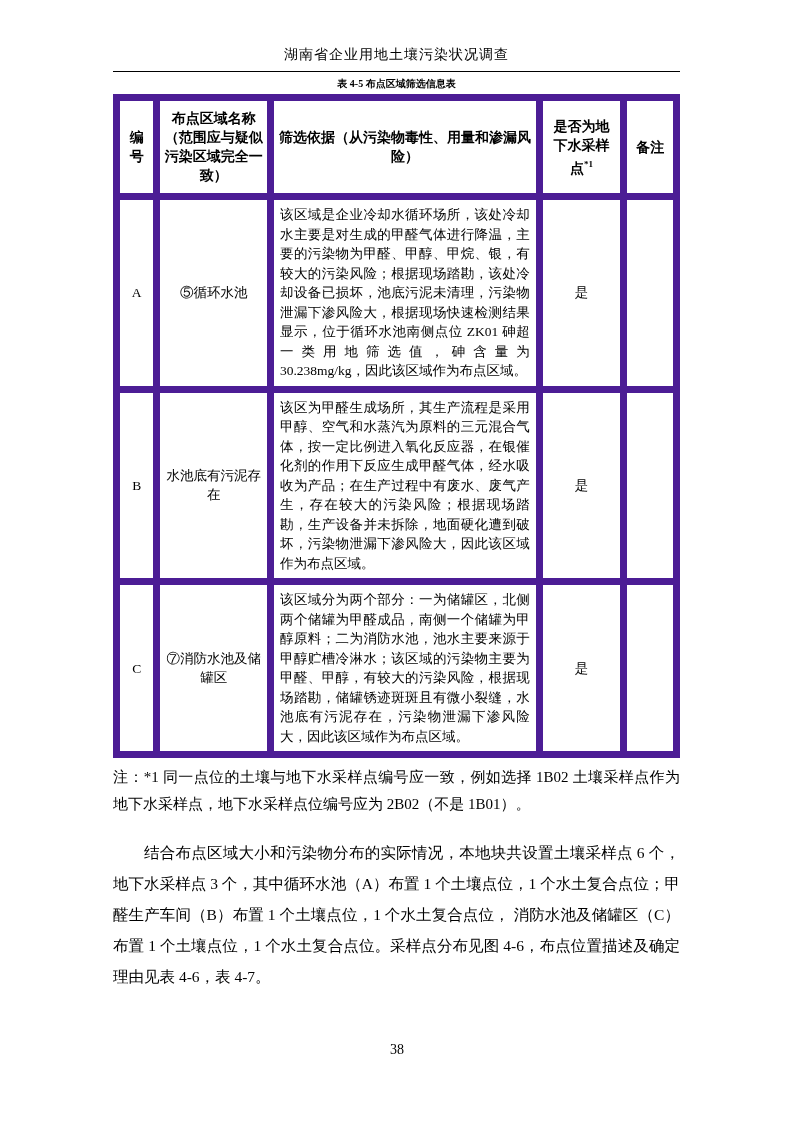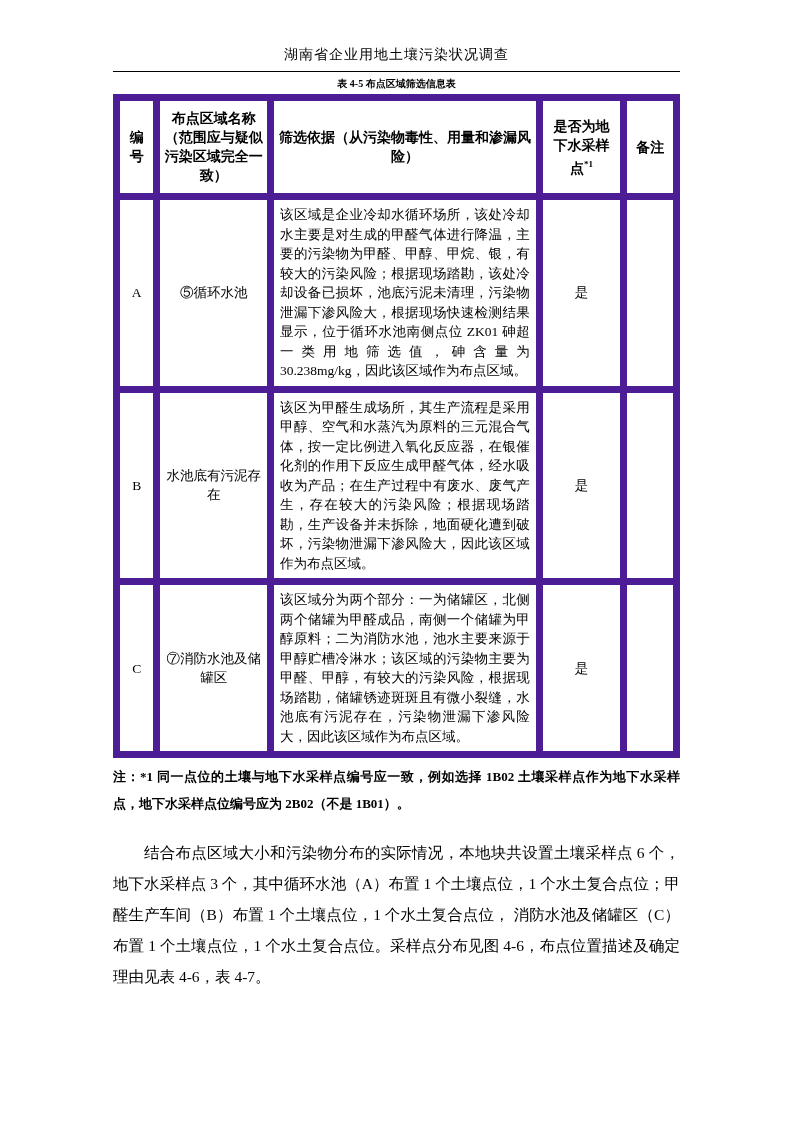--- a/index.html
+++ b/index.html
@@ -62,22 +62,22 @@
     padding: 4px 2px;
     line-height: 19px;
   }
   .cell-basis {
     text-align: justify;
     vertical-align: top;
     padding: 5px 6px;
     line-height: 19.5px;
   }
   .note {
-    font-size: 13px;
-    font-weight: bold;
+    font-size: 15px;
+    font-weight: normal;
     line-height: 26.5px;
     text-align: justify;
     margin-top: 6px;
   }
   .doc-footer {
     position: absolute;
     left: 0;
     right: 0;
     bottom: 64px;
     text-align: center;
@@ -149,14 +149,17 @@
         </tr>
       </tbody>
     </table>
 
     <p class="note">注：*1 同一点位的土壤与地下水采样点编号应一致，例如选择 1B02 土壤采样点作为地下水采样点，地下水采样点位编号应为 2B02（不是 1B01）。</p>
 
     <p class="para indent">结合布点区域大小和污染物分布的实际情况，本地块共设置土壤采样点 6 个，地下水采样点 3 个，其中循环水池（A）布置 1 个土壤点位，1 个水土复合点位；甲醛生产车间（B）布置 1 个土壤点位，1 个水土复合点位， 消防水池及储罐区（C）布置 1 个土壤点位，1 个水土复合点位。采样点分布见图 4-6，布点位置描述及确定理由见表 4-6，表 4-7。</p>
 
   </main>
 
+  <footer class="doc-footer">
+    <span class="page-num">38</span>
+  </footer>
 
 </div>
 
 </body></html>

